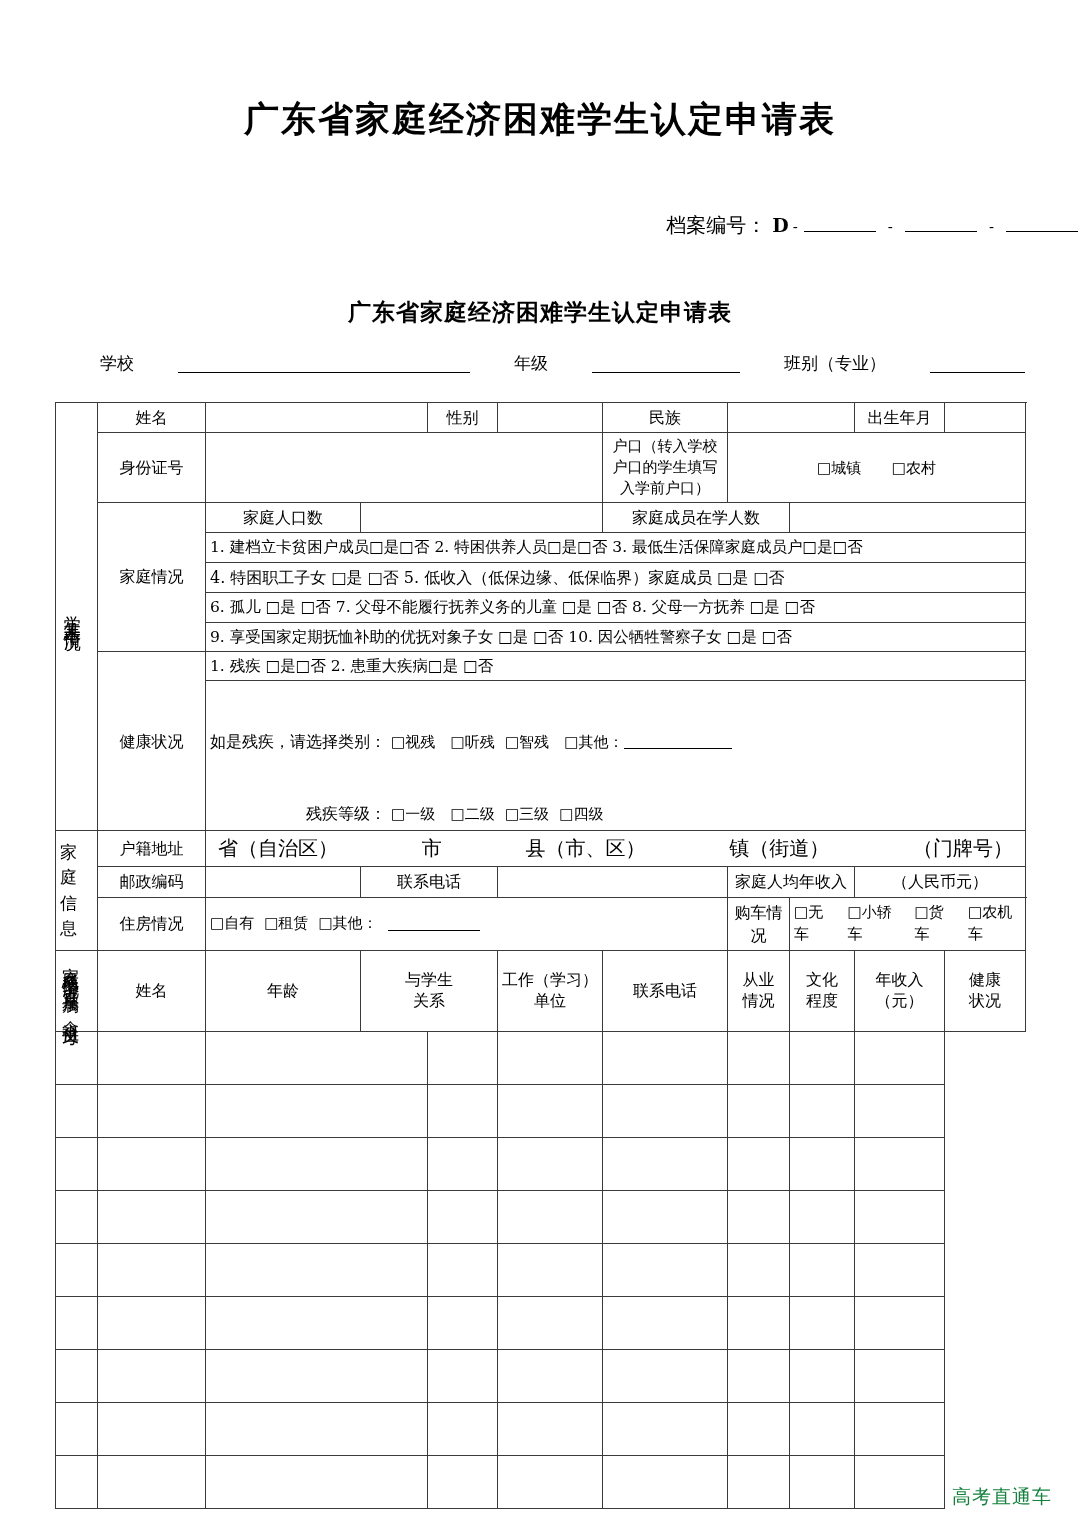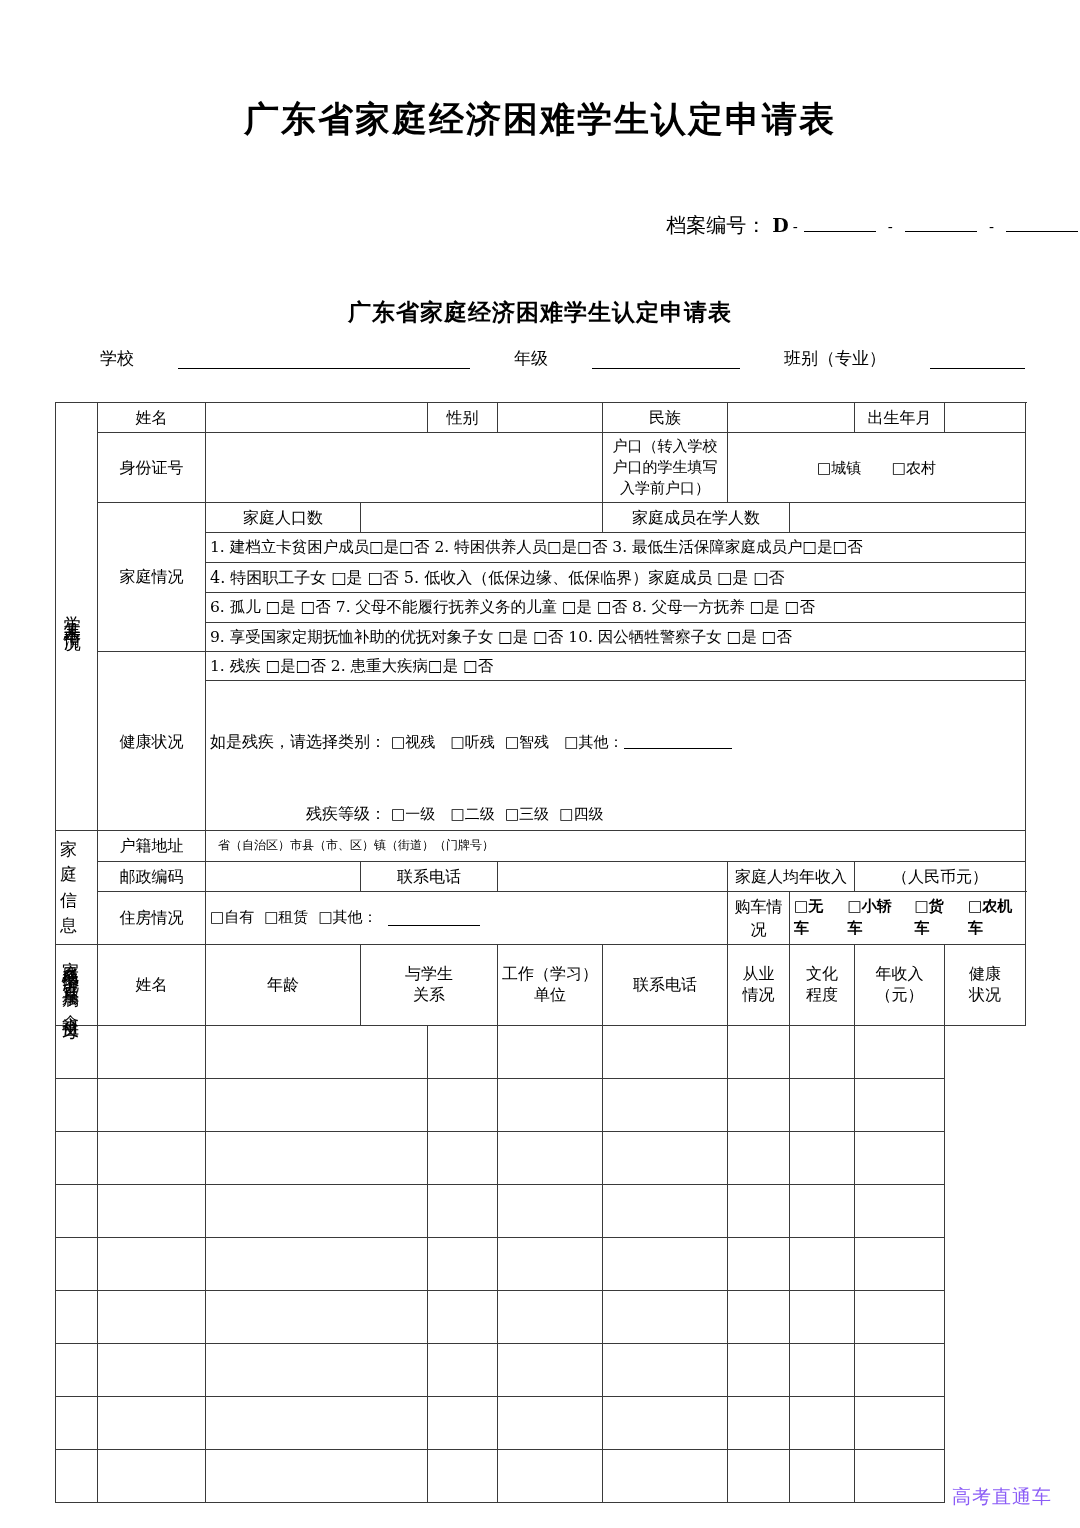--- a/index.html
+++ b/index.html
@@ -65,21 +65,21 @@
 
   
   .info-lines {
     padding-top: 22px;
     padding-left: 100px;
     padding-right: 55px;
     font-size: 17px;
   }
   .info-row {
     display: flex;
-    align-items: flex-start;
+    align-items: center;
     height: 26px;
     gap: 44px;
   }
   .info-lbl { white-space: nowrap; font-size: 17px; line-height: 1; }
   .info-rule {
     border-bottom: 1.3px solid #000;
     height: 18px;
     flex: 0 0 auto;
   }
   .rule-school  { width: 292px; }
@@ -148,55 +148,54 @@
   .ul-inline-sm {
     display: inline-block;
     border-bottom: 1.2px solid #000;
     width: 92px;
     height: 14px;
     vertical-align: -2px;
   }
 
   .addr-row {
     display: flex;
-    justify-content: flex-start;
-    font-size: 12px;
+    justify-content: space-between;
+    font-size: 20px;
     padding: 0 8px;
   }
   .hs-row {
     display: flex;
     align-items: center;
     font-size: 16px;
     gap: 10px;
   }
   .car-row {
     display: flex;
     align-items: center;
     font-size: 16px;
     gap: 14px;
     justify-content: flex-start;
-    font-weight: bold;
   }
   .health-sub {
     font-size: 16px;
     line-height: 1.7;
     margin-top: 44px;
   }
   .health-indent { padding-left: 96px; }
 
   .fam-head td { font-size: 16px; line-height: 1.3; }
   .fam-body td { height: 46px; }
 
   
   .watermark {
     position: absolute;
     right: 28px;
     bottom: 18px;
     font-size: 19px;
-    color: #8b5cf6;
+    color: #15803d;
     letter-spacing: 1px;
     font-family: "DejaVu Sans", "Liberation Sans", sans-serif;
   }
 </style>
 </head>
 <body>
 
 <div class="doc-title">广东省家庭经济困难学生认定申请表</div>
 
 <div class="archive-line">

